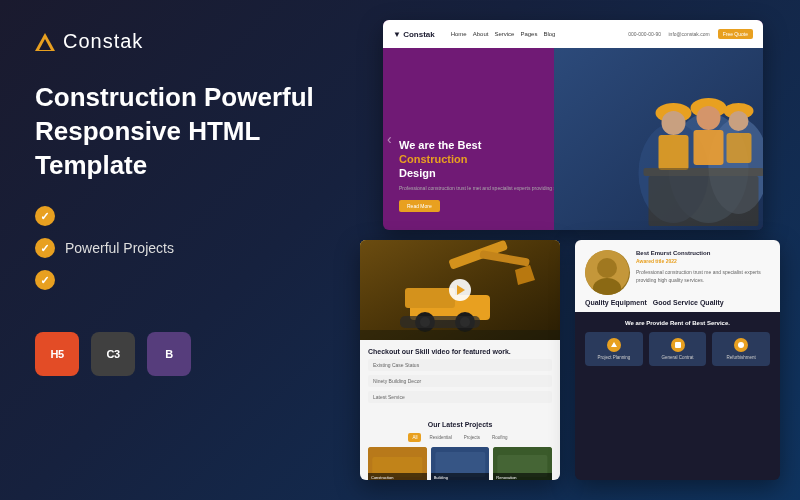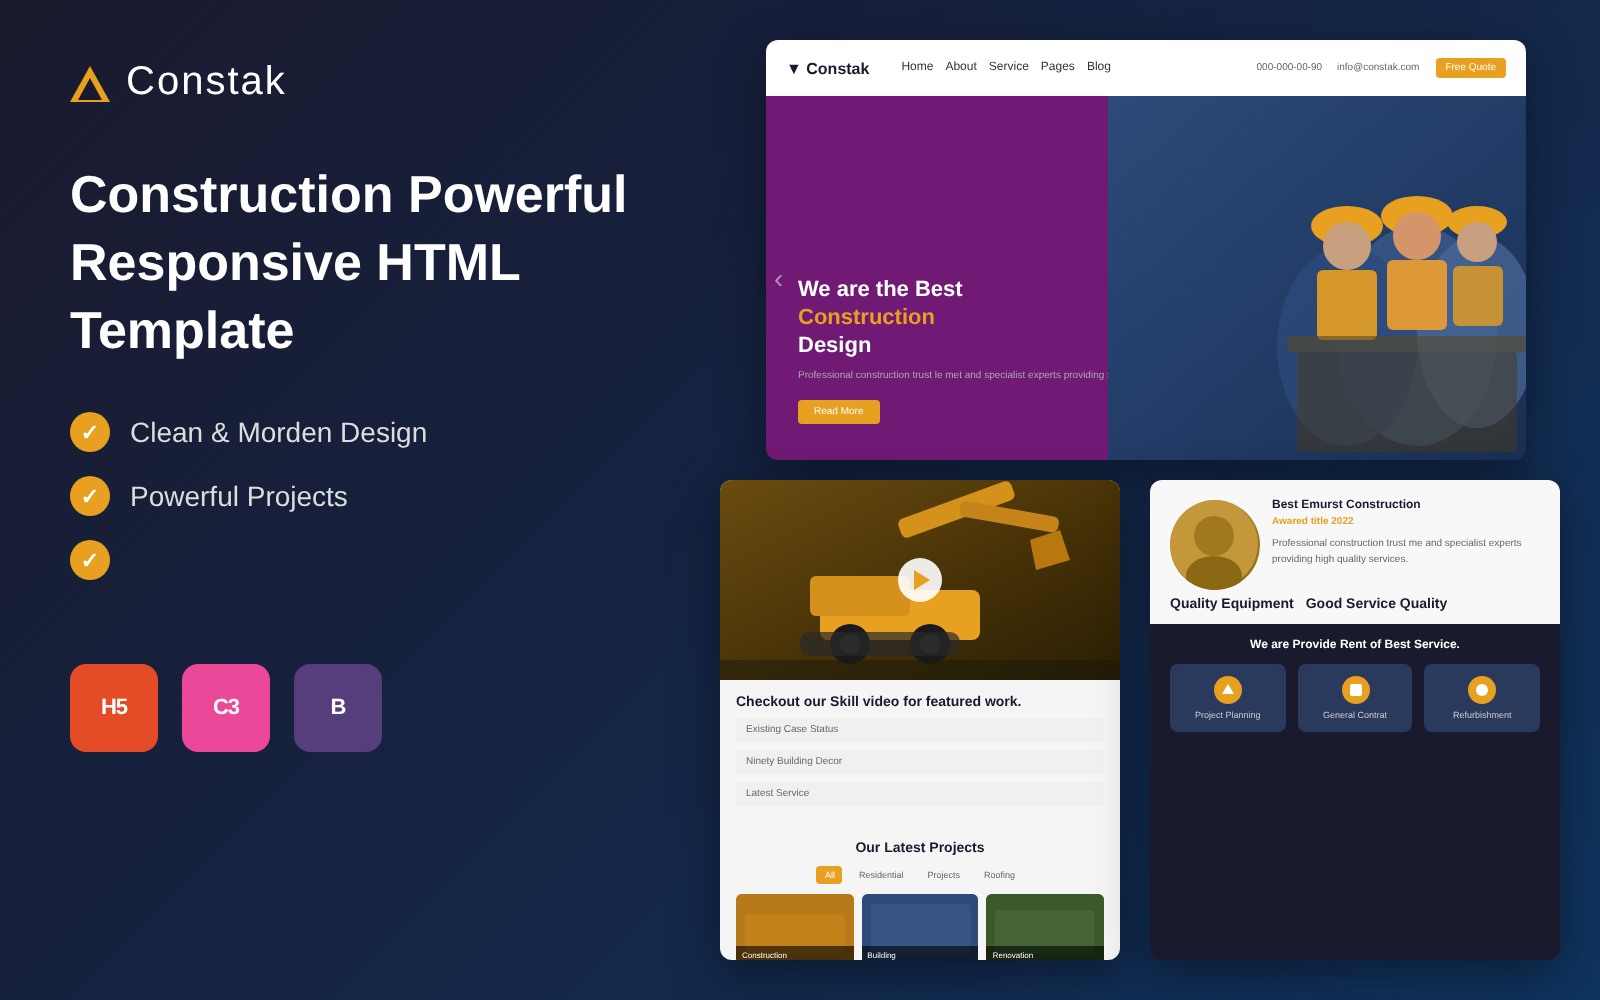--- a/index.html
+++ b/index.html
@@ -106,21 +106,21 @@
       display: flex;
       align-items: center;
       justify-content: center;
       font-size: 11px;
       font-weight: 900;
       color: white;
       letter-spacing: -0.5px;
     }
 
     .tech-html { background: #e34c26; }
-    .tech-css { background: #ec4899; }
+    .tech-css { background: #404040; }
     .tech-bootstrap { background: #563d7c; }
 
     
     .right-panel {
       position: absolute;
       right: 20px;
       top: 20px;
       width: 420px;
       height: 460px;
     }
@@ -495,21 +495,20 @@
   <div class="logo-row">
     <div class="logo-icon"></div>
     <span class="logo-text">Constak</span>
   </div>
 
   <h1 class="main-title">Construction Powerful Responsive HTML Template</h1>
 
   <ul class="features-list">
     <li>
       <span class="check-icon">✓</span>
-      <span>Clean &amp; Morden Design</span>
     </li>
     <li>
       <span class="check-icon">✓</span>
       <span>Powerful Projects</span>
     </li>
     <li>
       <span class="check-icon">✓</span>
     </li>
   </ul>
 

